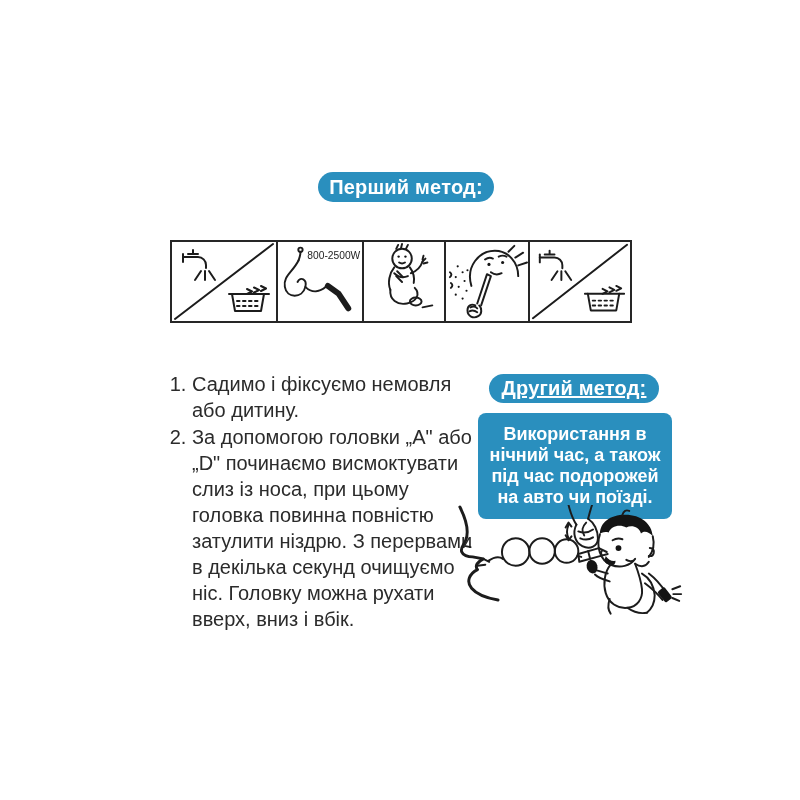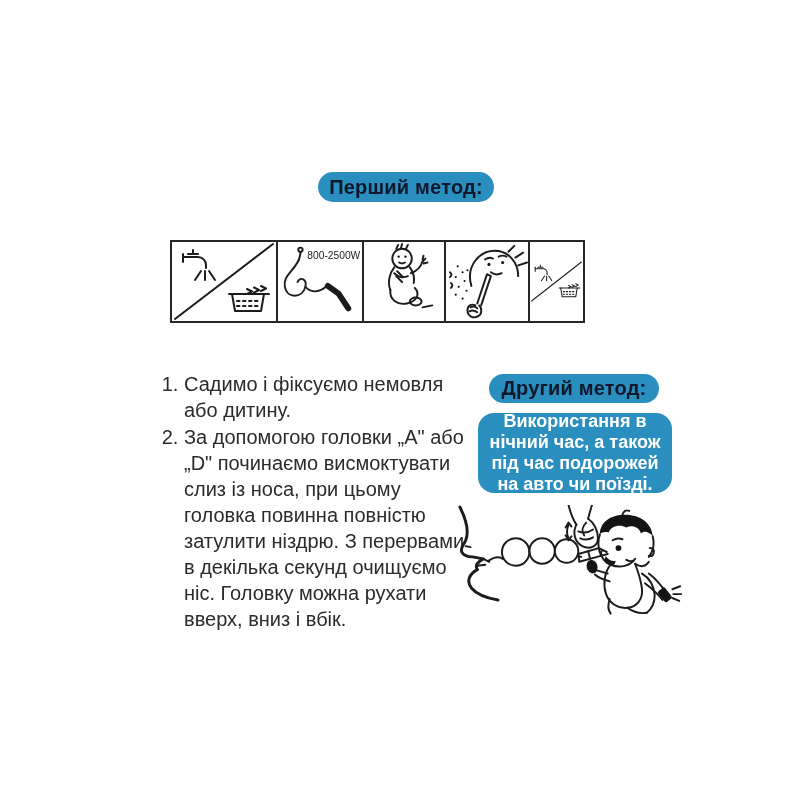--- a/index.html
+++ b/index.html
@@ -2,49 +2,49 @@
 <html style="--accent: #2a8fbe; --ink: #2b2b2b; --line: #1c1c1c;"><head>
 <meta charset="utf-8">
 <style>
   :root { --accent:#2a8fbe; --ink:#2b2b2b; --line:#1c1c1c; }
   html,body { margin:0; padding:0; background:#ffffff; }
   .canvas {
     position:relative; width:800px; height:800px; background:#ffffff;
     font-family:"Liberation Sans", sans-serif; color:var(--ink); overflow:hidden;
   }
   .pill {
-    position:absolute; background:var(--accent); color:#0f172a;
+    position:absolute; background:var(--accent); color:#ffffff;
     display:flex; align-items:center; justify-content:center;
     font-weight:700; letter-spacing:0.2px; white-space:nowrap;
   }
   .badge-first  { left:318px; top:172px; width:176px; height:30px; border-radius:16px; font-size:20px; }
   .banner-first { left:186px; top:203px; width:436px; height:27px; border-radius:14px; font-size:19px; }
-  .badge-second { left:489px; top:374px; width:170px; height:29px; border-radius:15px; font-size:20px; }
+  .badge-second { left:489px; top:374px; width:170px; height:29px; border-radius:15px; font-size:20px;text-decoration:underline; }
   .bluebox {
-    position:absolute; left:478px; top:413px; width:194px; height:80px;
-    background:var(--accent); color:#fff; border-radius:16px;
+    position:absolute; left:478px; top:413px; width:194px; height:106px;
+    background:var(--accent); color:#fff; border-radius:8px;
     display:flex; align-items:center; justify-content:center; text-align:center;
     font-size:18px; line-height:21px; font-weight:700; padding:4px 10px; box-sizing:border-box;
   }
   .strip {
-    position:absolute; left:170px; top:240px; width:415px; height:83px;
+    position:absolute; left:170px; top:240px; width:462px; height:83px;
     display:flex; border:2px solid #262626; box-sizing:border-box; background:#fff;
   }
   .cell { height:100%; box-sizing:border-box; }
   .cell + .cell { border-left:2px solid #262626; }
   .cell svg { display:block; width:100%; height:100%; }
   .usage-title {
     position:absolute; left:150px; top:347px; width:310px; text-align:center;
     font-size:21px; font-weight:500; color:var(--ink);
   }
   ol.steps {
     position:absolute; left:158px; top:371px; width:292px; margin:0; padding:0 0 0 26px;
     font-size:20px; line-height:26px; font-weight:500; color:var(--ink); list-style:decimal outside;
   }
-  ol.steps li { margin:0 0 1px 0; }
+  ol.steps li { margin:0 0 1px 8px; }
   .illustration { position:absolute; left:453px; top:505px; width:235px; height:120px; }
   .lineart path, .lineart circle, .lineart ellipse, .lineart rect {
     fill:none; stroke:var(--line); stroke-width:2; stroke-linecap:round; stroke-linejoin:round;
   }
   .lineart .fill { fill:#141414; stroke:none; }
   .lineart .dash { stroke-dasharray:2.5 3.5; }
   .lineart .thick { stroke-width:6; }
   .lineart .w3 { stroke-width:3; }
   .lineart text { stroke:none; fill:#1c1c1c; font-family:"Liberation Sans",sans-serif; }
 </style>

